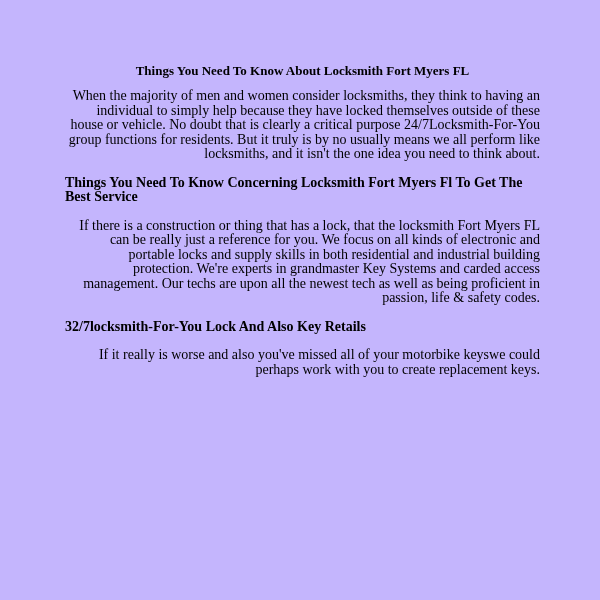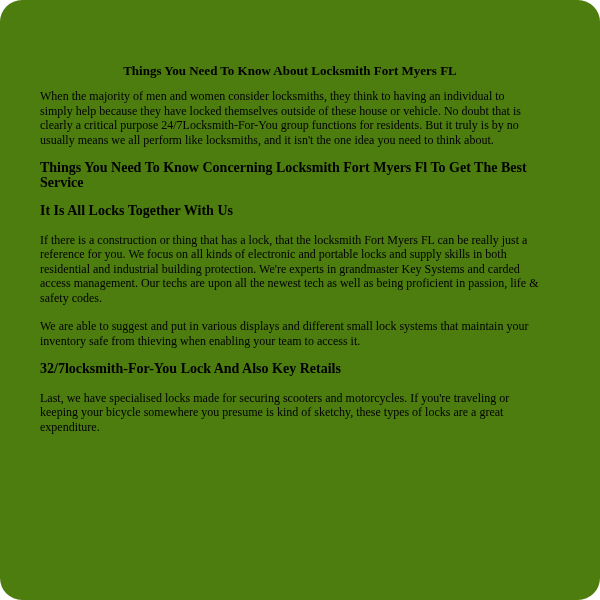--- a/index.html
+++ b/index.html
@@ -11,61 +11,58 @@
     width: 600px;
     height: 600px;
     overflow: hidden;
     font-family: "Liberation Serif", "DejaVu Serif", serif;
     color: #000000;
   }
   .page {
     box-sizing: border-box;
     width: 600px;
     height: 600px;
-    padding: 63px 60px 0 40px;
-    background: #4d7c0f;
-    border-radius: 22px;
+    padding: 63px 60px 0 65px;
+    background: #c4b5fd;
   }
   .doc-title {
     font-size: 13px;
     font-weight: bold;
     text-align: center;
     line-height: 16px;
     margin: 0 0 10px 0;
   }
   .doc-heading {
     font-size: 14px;
     font-weight: bold;
     line-height: 14.5px;
     margin: 0 0 14px 0;
   }
   .doc-paragraph {
-    font-size: 12px;
+    font-size: 14px;
     font-weight: normal;
     line-height: 14.5px;
     margin: 0 0 14px 0;
-    text-align: left;
+    text-align: right;
   }
 </style>
 </head>
 <body>
 
 <div class="page">
   <h1 class="doc-title">Things You Need To Know About Locksmith Fort Myers FL</h1>
 
   <p class="doc-paragraph">When the majority of men and women consider locksmiths, they think to having an individual to simply help because they have locked themselves outside of these house or vehicle. No doubt that is clearly a critical purpose 24/7Locksmith-For-You group functions for residents. But it truly is by no usually means we all perform like locksmiths, and it isn't the one idea you need to think about.</p>
 
   <h2 class="doc-heading">Things You Need To Know Concerning Locksmith Fort Myers Fl To Get The Best Service</h2>
 
-  <h2 class="doc-heading">It Is All Locks Together With Us</h2>
 
   <p class="doc-paragraph">If there is a construction or thing that has a lock, that the locksmith Fort Myers FL can be really just a reference for you. We focus on all kinds of electronic and portable locks and supply skills in both residential and industrial building protection. We're experts in grandmaster Key Systems and carded access management. Our techs are upon all the newest tech as well as being proficient in passion, life &amp; safety codes.</p>
 
-  <p class="doc-paragraph">We are able to suggest and put in various displays and different small lock systems that maintain your inventory safe from thieving when enabling your team to access it.</p>
 
   <h2 class="doc-heading">32/7locksmith-For-You Lock And Also Key Retails</h2>
 
 
 
 
+  <p class="doc-paragraph">If it really is worse and also you've missed all of your motorbike keyswe could perhaps work with you to create replacement keys.</p>
 
-  <p class="doc-paragraph">Last, we have specialised locks made for securing scooters and motorcycles. If you're traveling or keeping your bicycle somewhere you presume is kind of sketchy, these types of locks are a great expenditure.</p>
 </div>
 
 </body></html>

